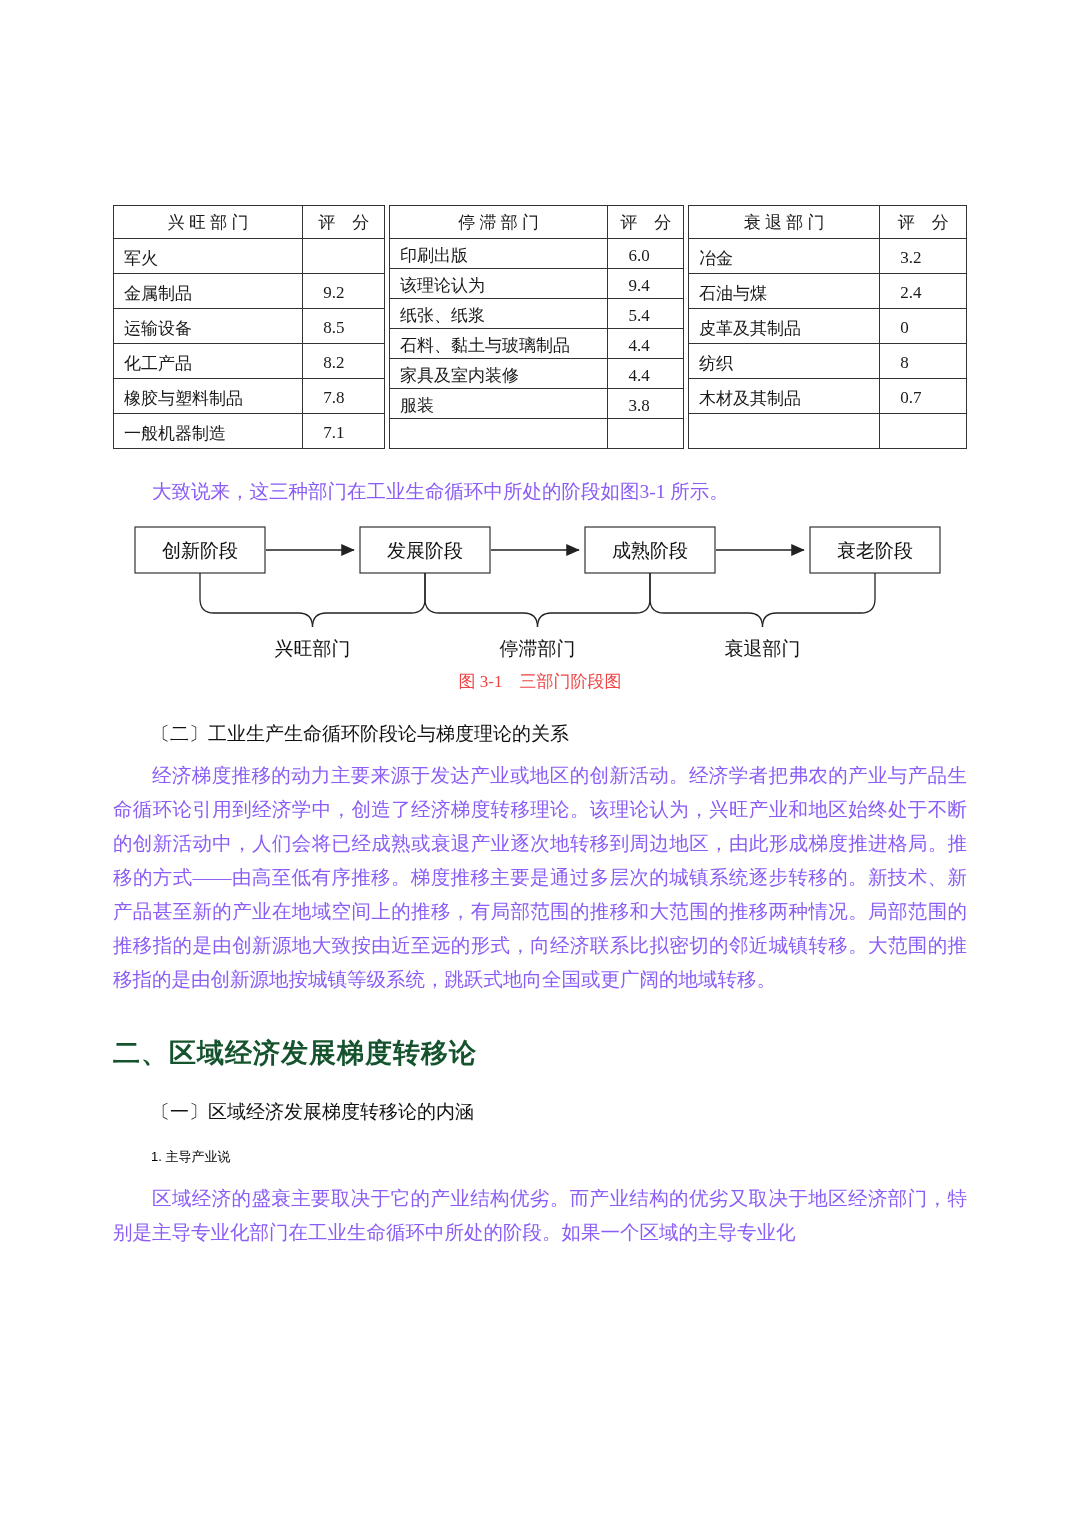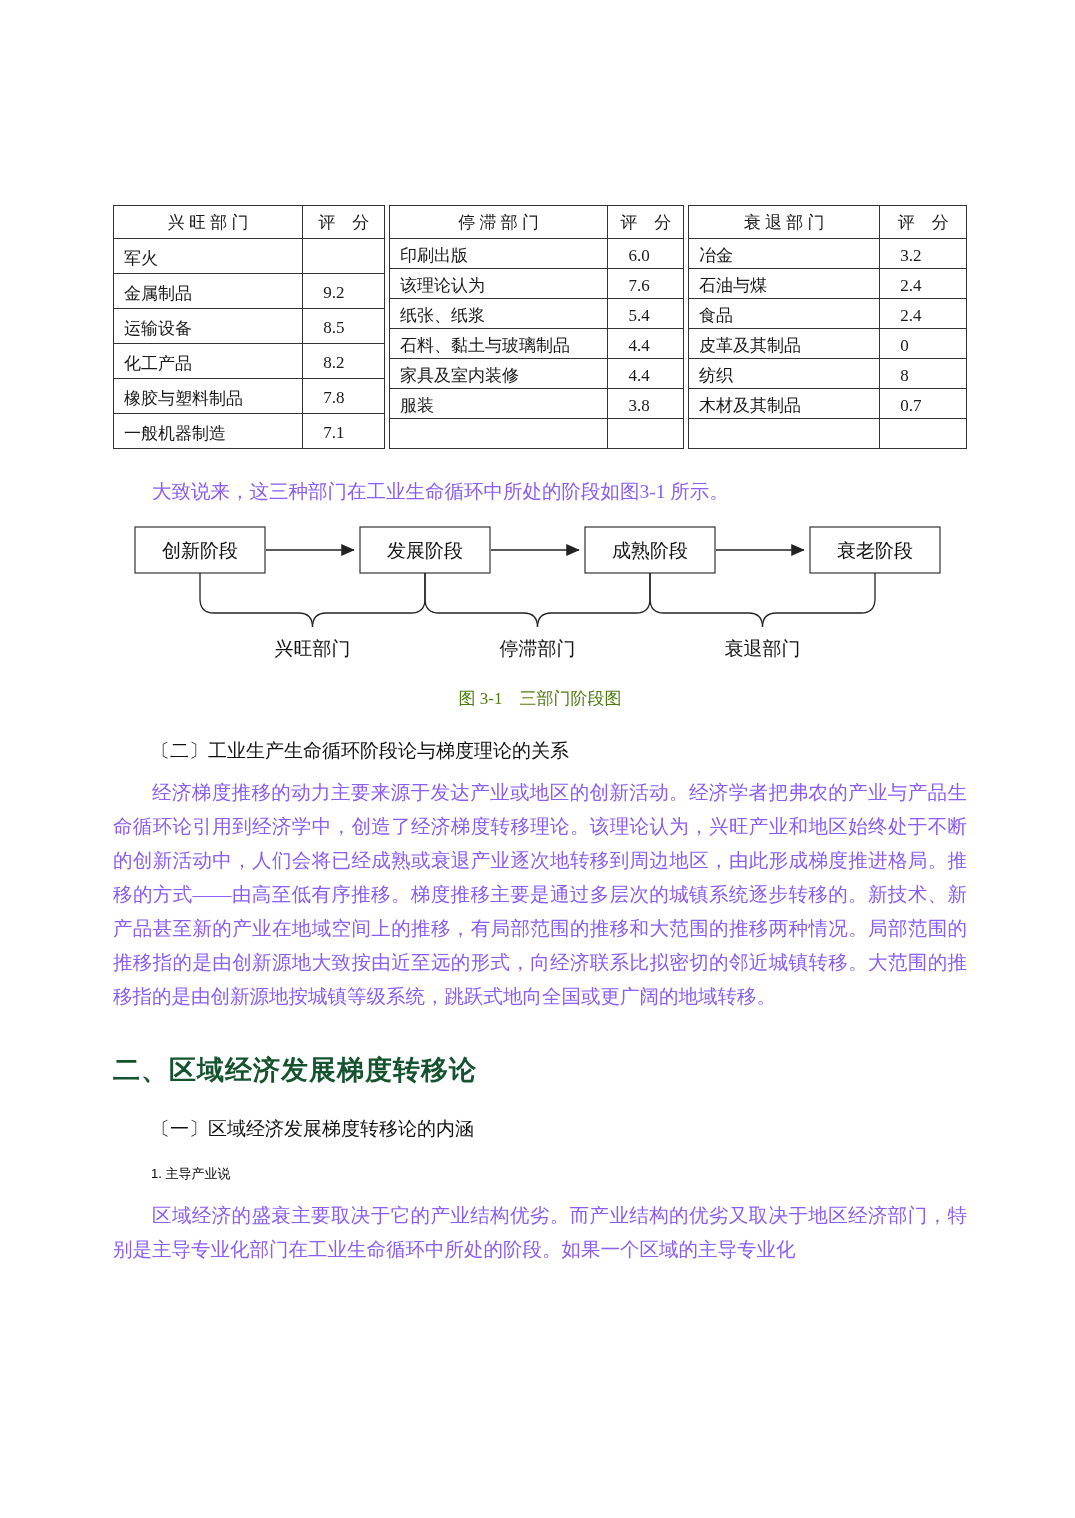--- a/index.html
+++ b/index.html
@@ -34,24 +34,24 @@
     font-size: 19.5px;
     line-height: 34px;
     text-indent: 2em;
     color: #8b5cf6;
   }
   .just { text-align: justify; }
   .intro { margin-top: 26px; }
 
   .diagram { display: block; margin-top: 16px; }
   .caption {
-    margin-top: 20px;
+    margin-top: 3px;
     text-align: center;
     font-size: 17px;
-    color: #4d7c0f;
+    color: #ef4444;
   }
 
   .sub-heading {
     margin-top: 28px;
     padding-left: 38px;
     font-family: Liberation Serif, serif;
     font-size: 19px;
     font-weight: normal;
     color: #111;
   }
@@ -135,21 +135,21 @@
             <th>评　分</th>
           </tr>
         </thead>
         <tbody>
           <tr>
               <td class="name">印刷出版</td>
               <td class="score">6.0</td>
             </tr>
           <tr>
               <td class="name">该理论认为</td>
-              <td class="score">7.6</td>
+              <td class="score">9.4</td>
             </tr>
           <tr>
               <td class="name">纸张、纸浆</td>
               <td class="score">5.4</td>
             </tr>
           <tr>
               <td class="name">石料、黏土与玻璃制品</td>
               <td class="score">4.4</td>
             </tr>
           <tr>
@@ -181,24 +181,20 @@
         <tbody>
           <tr>
               <td class="name">冶金</td>
               <td class="score">3.2</td>
             </tr>
           <tr>
               <td class="name">石油与煤</td>
               <td class="score">2.4</td>
             </tr>
           <tr>
-              <td class="name">食品</td>
-              <td class="score">2.4</td>
-            </tr>
-          <tr>
               <td class="name">皮革及其制品</td>
               <td class="score">0</td>
             </tr>
           <tr>
               <td class="name">纺织</td>
               <td class="score">8</td>
             </tr>
           <tr>
               <td class="name">木材及其制品</td>
               <td class="score">0.7</td>

